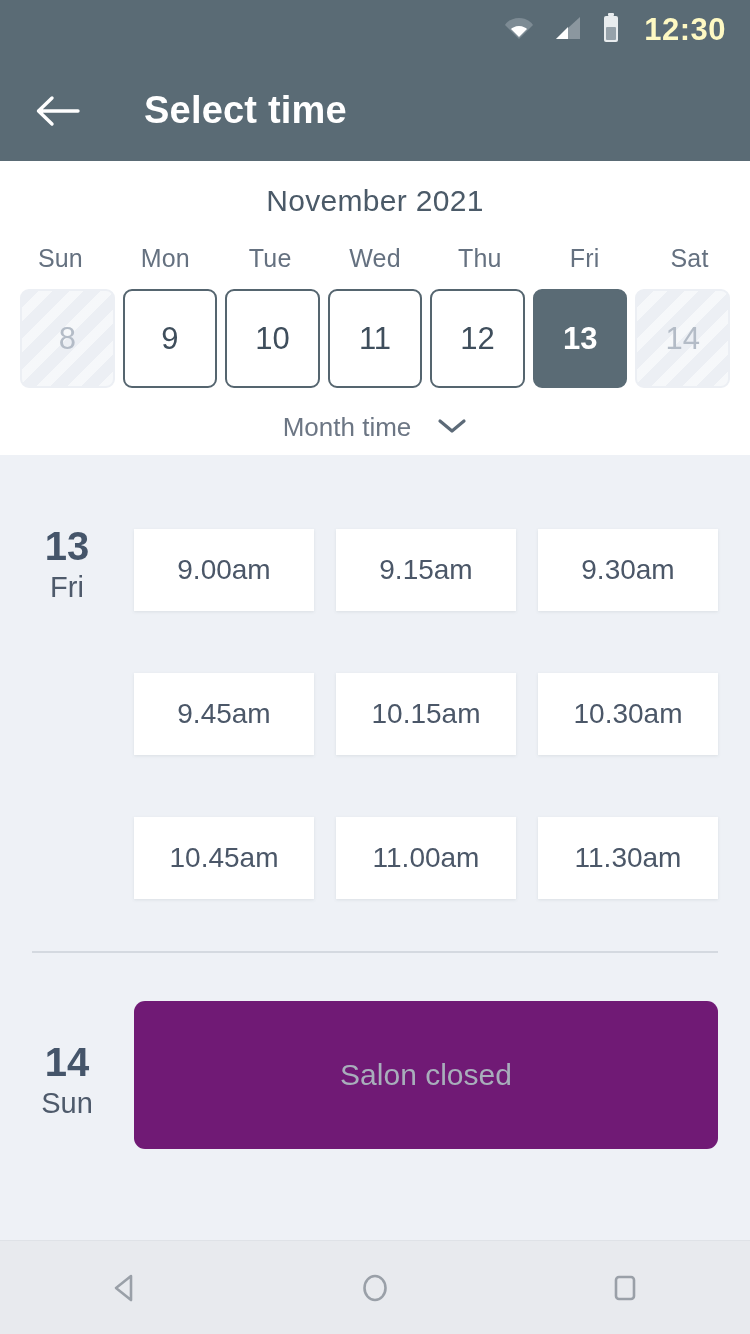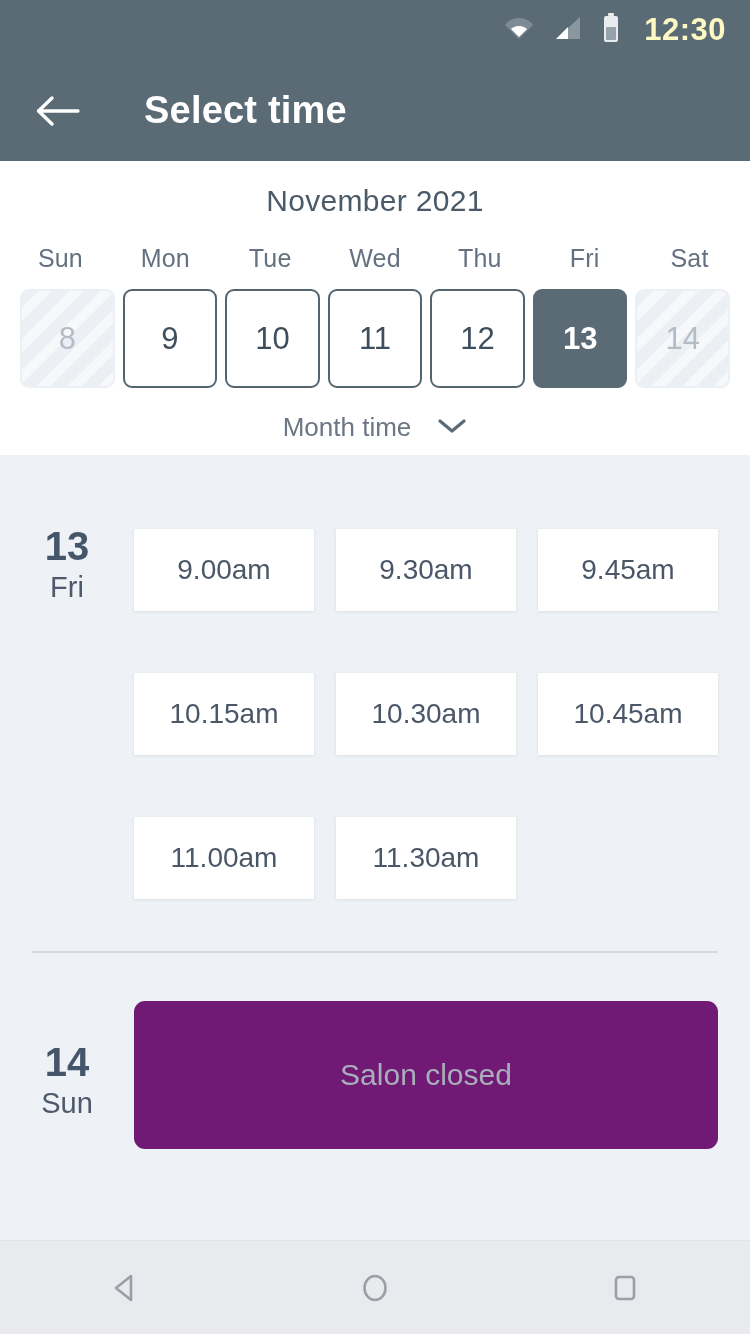--- a/index.html
+++ b/index.html
@@ -186,20 +186,21 @@
 
   <div class="content">
 
     <div class="dayblock">
       <div class="daylabel">
         <div class="dnum">13</div>
         <div class="dname">Fri</div>
       </div>
       <div class="slotgrid">
         <div class="slot">9.00am</div>
+        <div class="slot">9.15am</div>
         <div class="slot">9.30am</div>
         <div class="slot">9.45am</div>
         <div class="slot">10.15am</div>
         <div class="slot">10.30am</div>
         <div class="slot">10.45am</div>
         <div class="slot">11.00am</div>
         <div class="slot">11.30am</div>
       </div>
     </div>
 

